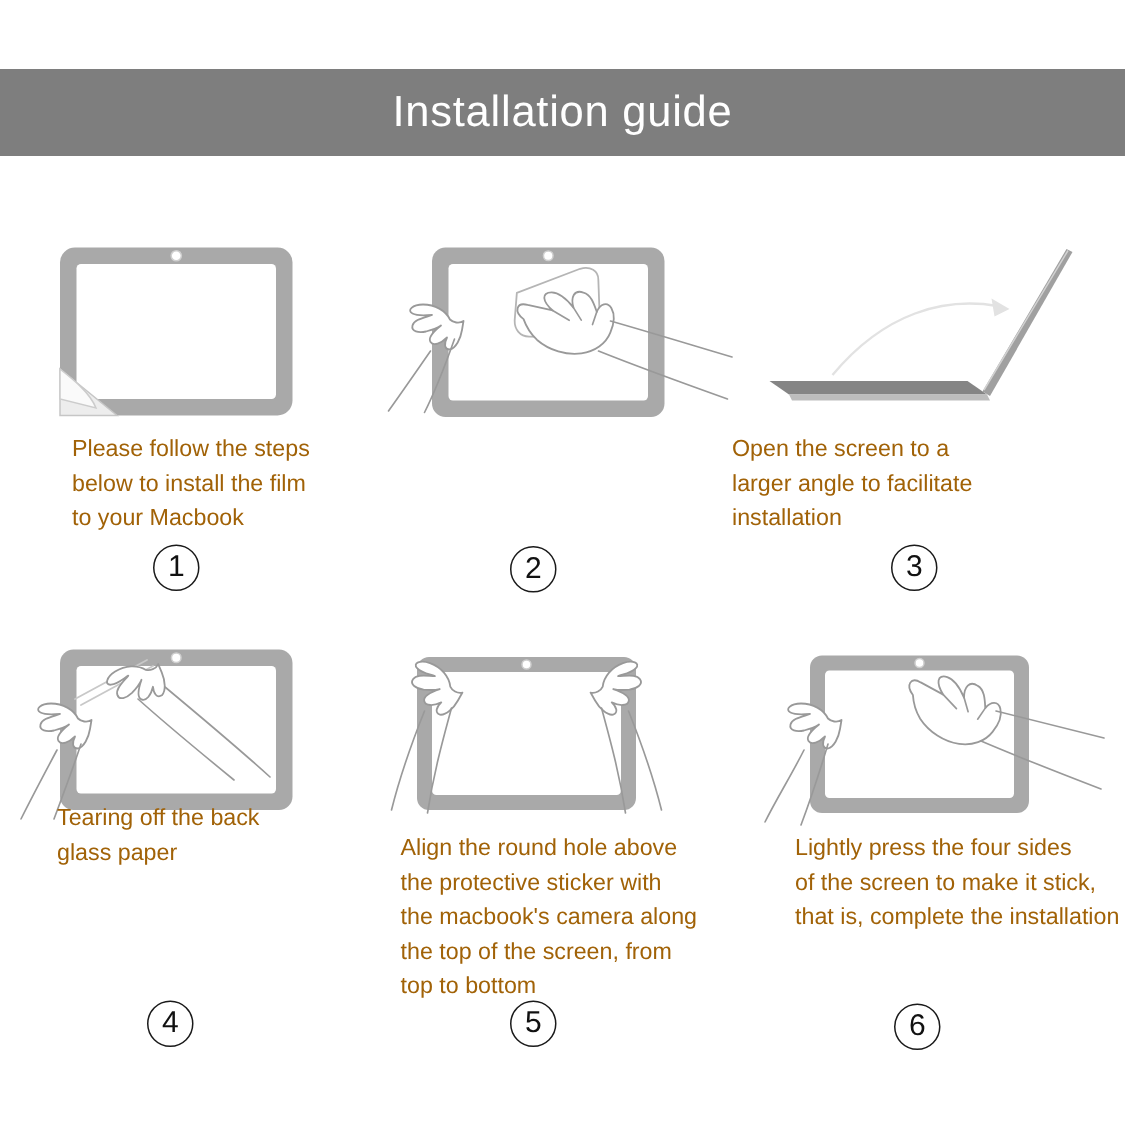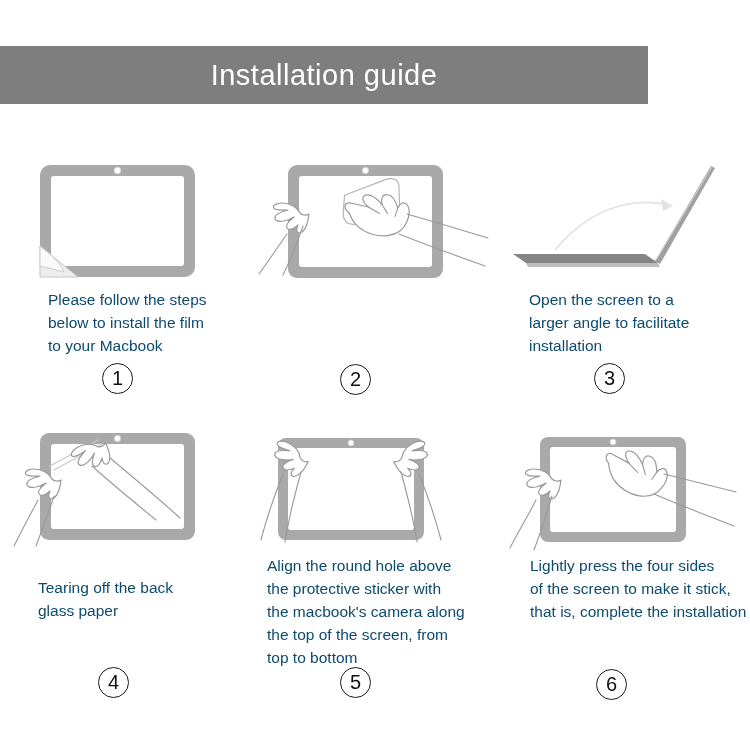--- a/index.html
+++ b/index.html
@@ -1,27 +1,27 @@
 <!DOCTYPE html>
 <html><head>
 <meta charset="utf-8">
 <style>
   html,body{margin:0;padding:0;background:#fff;}
   body{width:750px;height:750px;font-family:"Liberation Sans",sans-serif;}
   #page{position:relative;width:750px;height:750px;background:#fff;overflow:hidden;}
 
-  .banner{position:absolute;top:46px;left:0;width:648px;height:58px;background:#7e7e7e;
+  .banner{position:absolute;top:46px;left:0;width:750px;height:58px;background:#7e7e7e;
           display:flex;align-items:center;justify-content:center;}
   .banner-title{color:#ffffff;font-size:29px;letter-spacing:.5px;}
 
-  .caption{position:absolute;white-space:pre-line;font-size:15.5px;line-height:23px;color:#0c4a6e;}
+  .caption{position:absolute;white-space:pre-line;font-size:15.5px;line-height:23px;color:#a16207;}
   #cap1{left:48px;top:288px}
   #cap2{left:287px;top:288px}
-  #cap3{left:529px;top:288px}
-  #cap4{left:38px;top:576px}
+  #cap3{left:488px;top:288px}
+  #cap4{left:38px;top:534px}
   #cap5{left:267px;top:554px}
   #cap6{left:530px;top:554px}
 
   .num{position:absolute;width:31px;height:31px;border:1.6px solid #1a1a1a;border-radius:50%;
        box-sizing:border-box;display:flex;align-items:center;justify-content:center;
        font-size:20px;color:#111;}
   #num1{left:102px;top:363px}
   #num2{left:340px;top:364px}
   #num3{left:594px;top:363px}
   #num4{left:98px;top:667px}

